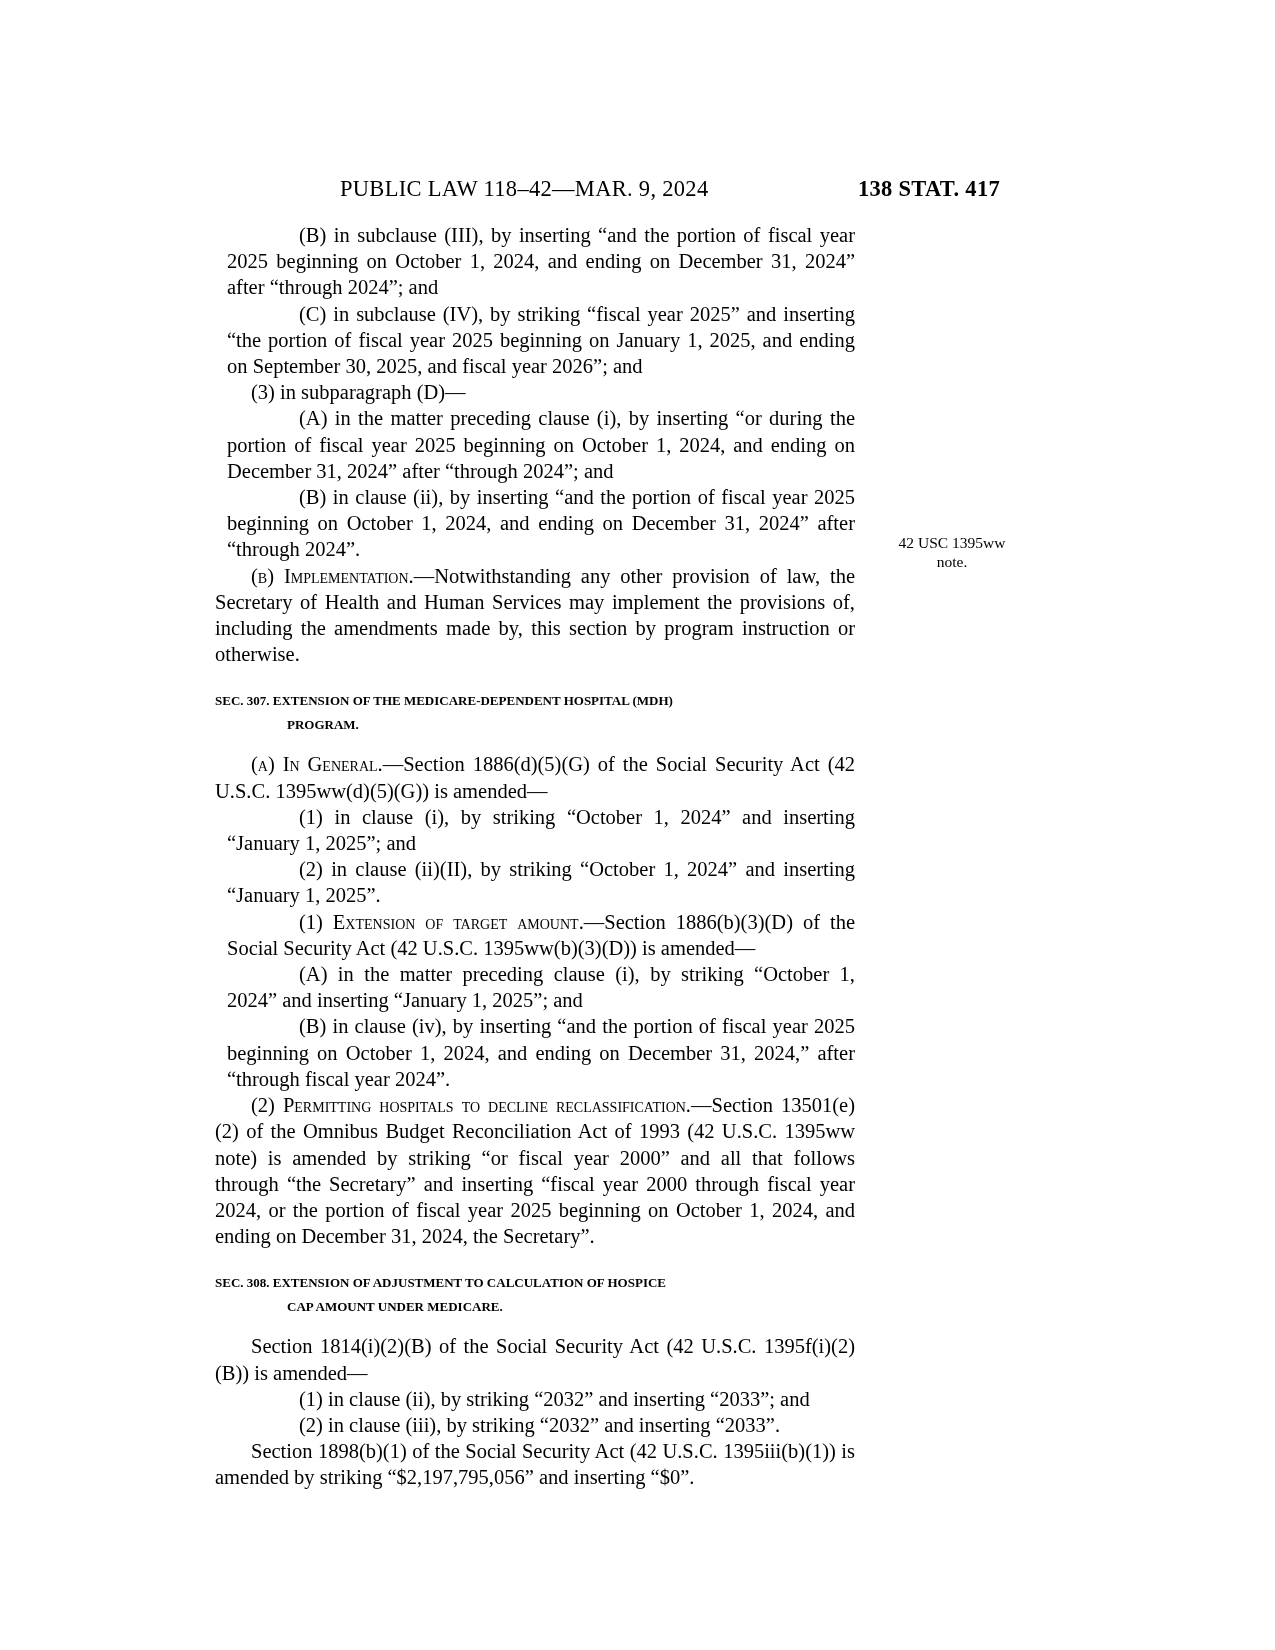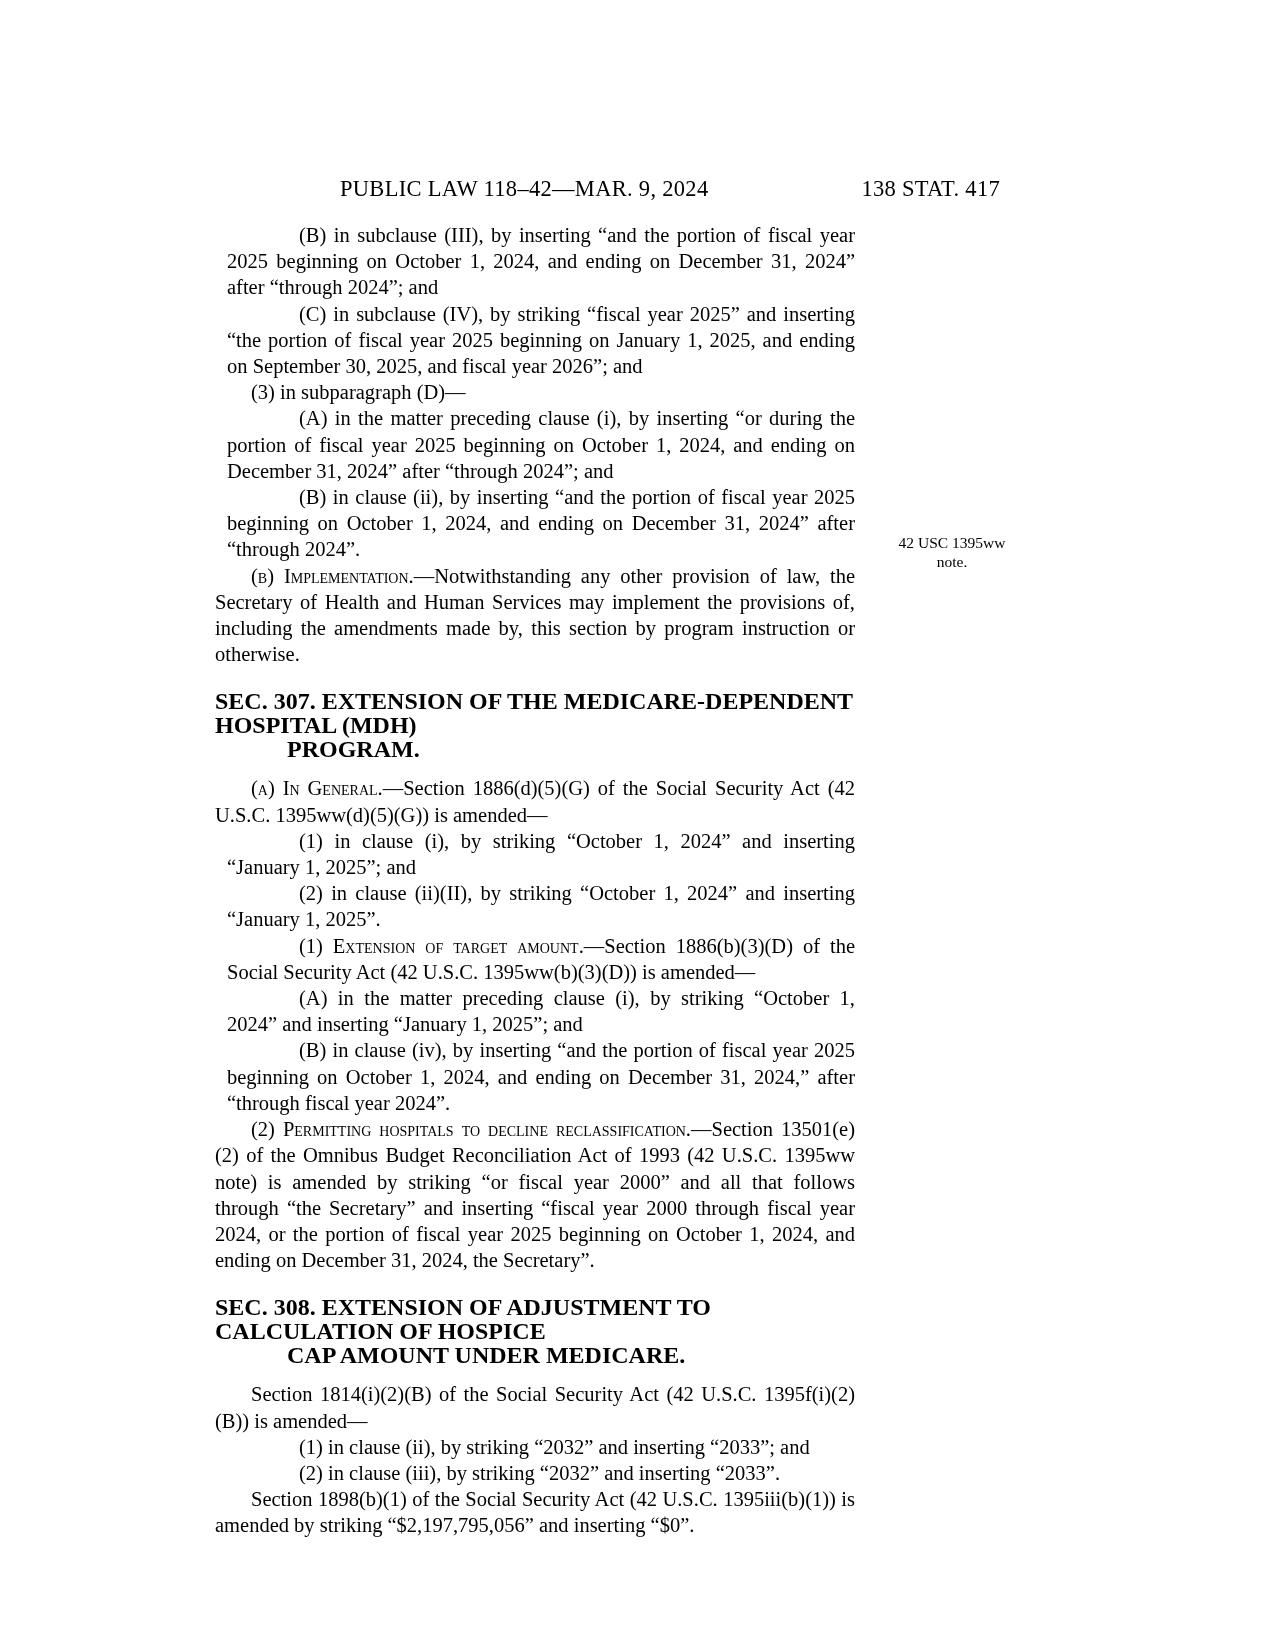--- a/index.html
+++ b/index.html
@@ -31,20 +31,21 @@
     justify-content: space-between;
     align-items: baseline;
     font-size: 22.5px;
     letter-spacing: 0.3px;
   }
   .running-head .left {
     white-space: nowrap;
   }
   .running-head .right {
     white-space: nowrap;
+    font-weight: bold;
   }
 
   
   .column {
     position: absolute;
     top: 222px;
     left: 215px;
     width: 640px;
     font-size: 20.5px;
     line-height: 26.2px;
@@ -58,21 +59,21 @@
   .indent2 { text-indent: 72px; margin-left: 12px; }
 
   .sc {
     font-variant: small-caps;
   }
 
   
   .sec-head {
     font-family: "Liberation Serif", serif;
     font-weight: bold;
-    font-size: 24px;
+    font-size: 13px;
     line-height: 24px;
     text-align: left;
     margin-top: 22px;
     margin-bottom: 14px;
   }
   .sec-head .cont {
     display: block;
     padding-left: 72px;
   }
 

